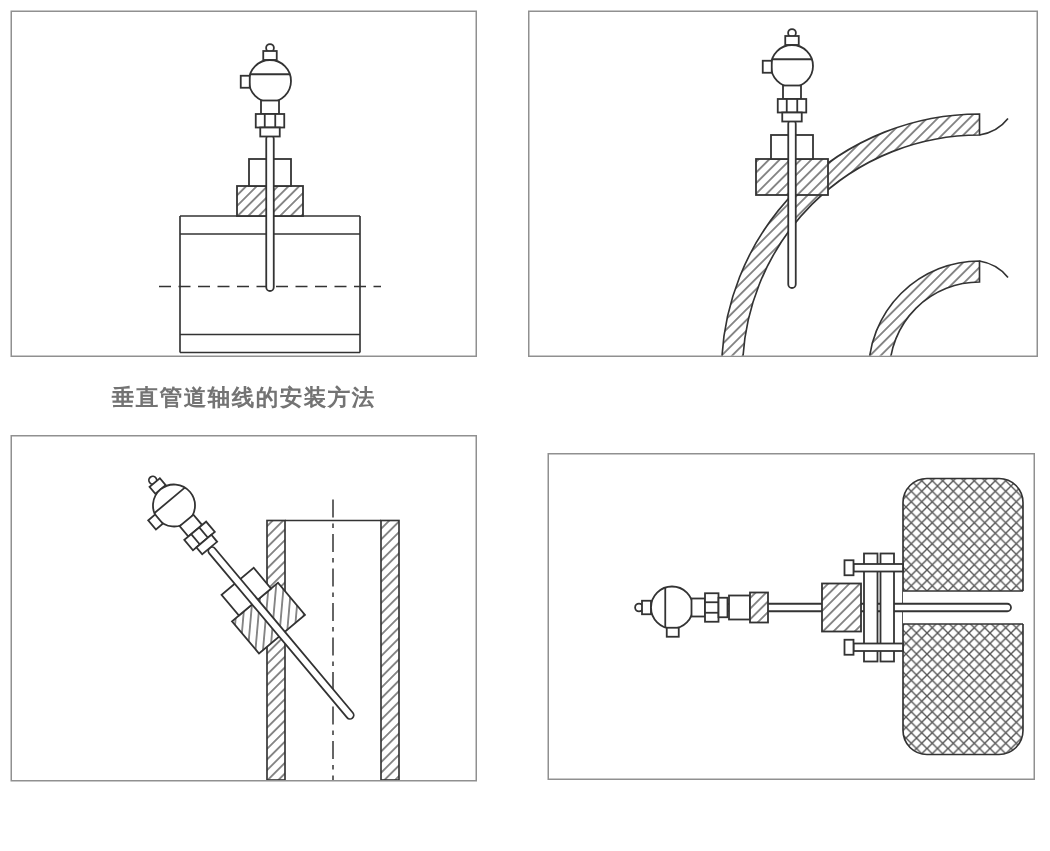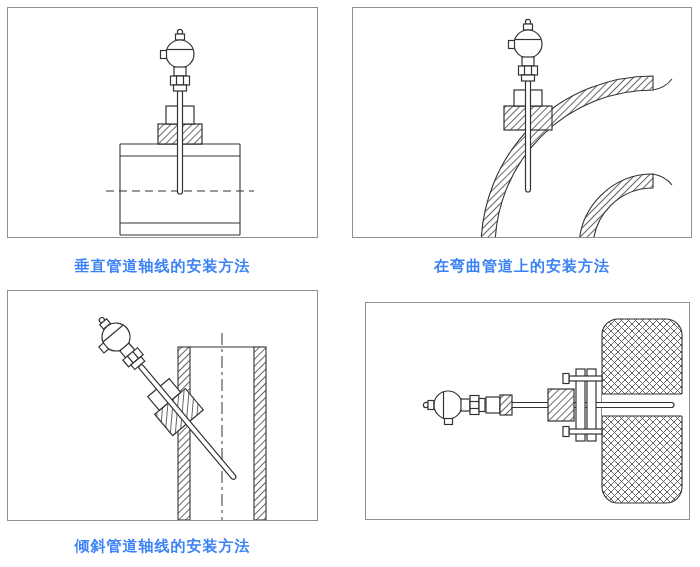--- a/index.html
+++ b/index.html
@@ -19,21 +19,21 @@
   }
   #p1 { left: 7px;   top: 7px;   width: 311px; height: 231px; }
   #p2 { left: 352px; top: 7px;   width: 340px; height: 231px; }
   #p3 { left: 7px;   top: 290px; width: 311px; height: 231px; }
   #p4 { left: 365px; top: 302px; width: 325px; height: 218px; }
   .caption {
     position: absolute;
     text-align: center;
     font-size: 15px;
     font-weight: 700;
-    color: #3b82f6;
+    color: #737373;
     letter-spacing: 1px;
     line-height: 20px;
   }
   #c1 { left: 7px;   top: 256px; width: 311px; }
   #c2 { left: 352px; top: 256px; width: 340px; }
   #c3 { left: 7px;   top: 536px; width: 311px; }
   #c4 { left: 365px; top: 536px; width: 325px; }
   svg { display: block; }
 </style>
 </head>
@@ -140,16 +140,14 @@
         <rect x="221" y="66" width="9" height="72" fill="#ffffff"></rect>
         <rect x="203" y="73" width="33" height="5" fill="#ffffff"></rect>
         <rect x="197" y="70.5" width="6" height="10" fill="#ffffff"></rect>
         <rect x="203" y="126" width="33" height="5" fill="#ffffff"></rect>
         <rect x="197" y="123.5" width="6" height="10" fill="#ffffff"></rect>
       </g>
     </svg>
   </div>
 
   <div class="caption" id="c1">垂直管道轴线的安装方法</div>
-  <div class="caption" id="c2">在弯曲管道上的安装方法</div>
-  <div class="caption" id="c3">倾斜管道轴线的安装方法</div>
 
 </div>
 
 </body></html>

